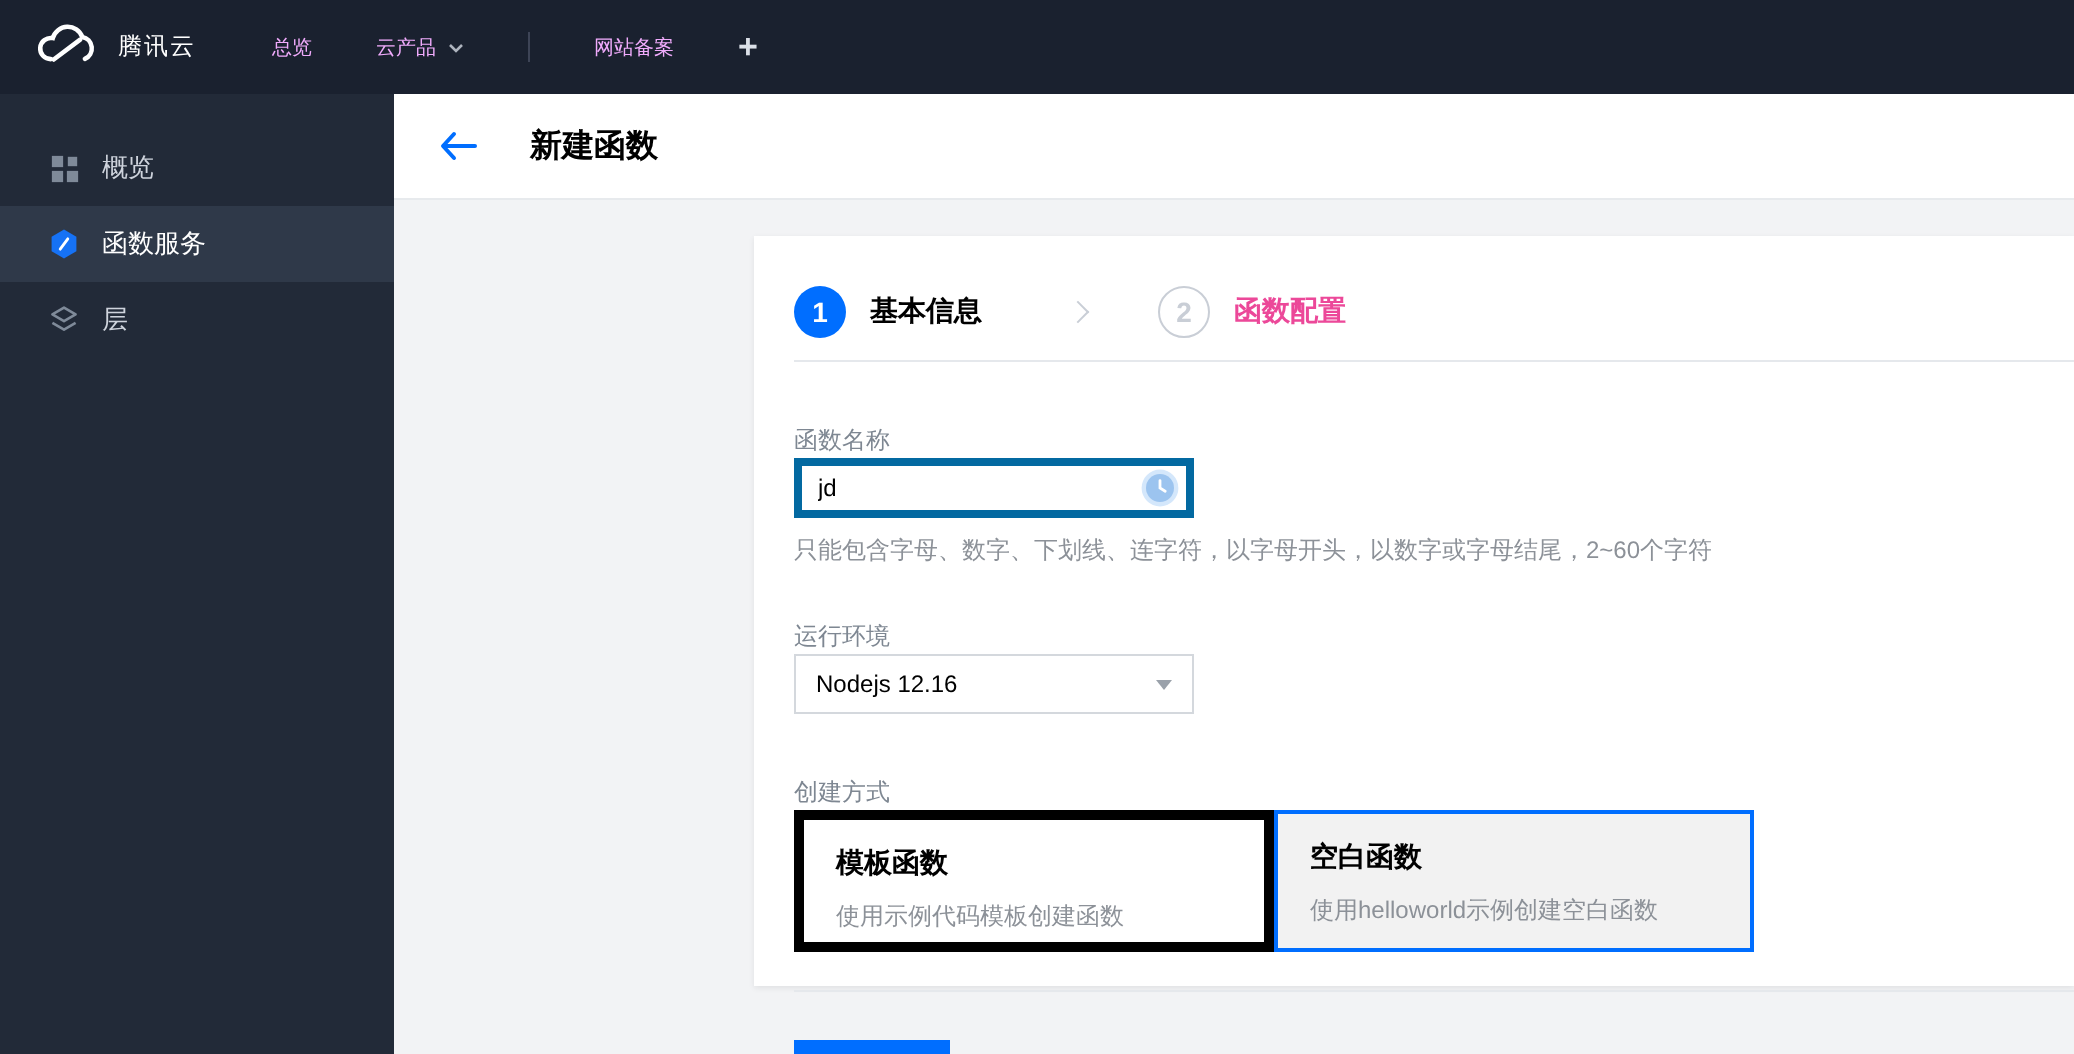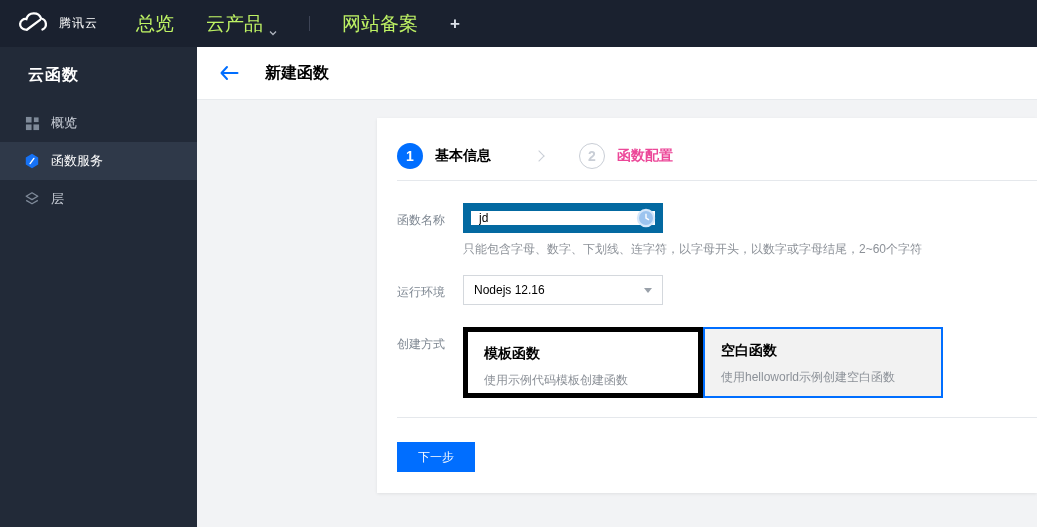--- a/index.html
+++ b/index.html
@@ -4,21 +4,21 @@
 <style>
   * { margin:0; padding:0; box-sizing:border-box; }
   html,body { width:1037px; height:527px; overflow:hidden; }
   body { font-family:"Liberation Sans","DejaVu Sans",sans-serif; background:#f2f3f5; position:relative; font-size:12px; color:#333; }
 
   
   .topnav { position:absolute; left:0; top:0; width:1037px; height:47px; background:#1a212f; display:flex; align-items:center; z-index:30; }
   .brand { display:flex; align-items:center; margin-left:16px; }
   .brand-name { color:#ffffff; font-size:12px; margin-left:9px; letter-spacing:1px; }
   .topnav-items { display:flex; align-items:center; margin-left:38px; }
-  .topnav-item { color:#bef264; font-size:19px; margin-right:32px; cursor:pointer; display:flex; align-items:center; }
+  .topnav-item { color:#f0abfc; font-size:10px; margin-right:32px; cursor:pointer; display:flex; align-items:center; }
   .topnav-item .caret { margin-left:6px; width:8px; height:8px; display:inline-block; }
   .topnav-divider { width:1px; height:15px; background:#3d4456; margin-right:32px; }
   .topnav-plus { color:#dbe0e8; font-size:17px; font-weight:bold; cursor:pointer; }
 
   
   .sidebar { position:absolute; left:0; top:47px; width:197px; height:480px; background:#222a38; }
   .sidebar-title { color:#ffffff; font-size:16px; font-weight:bold; padding:18px 0 0 28px; letter-spacing:1px; }
   .menu { margin-top:18px; }
   .menu-item { height:38px; display:flex; align-items:center; padding-left:24px; color:#ced3dc; font-size:13px; cursor:pointer; }
   .menu-item .mi-icon { width:16px; height:16px; margin-right:11px; display:flex; align-items:center; justify-content:center; }
@@ -40,24 +40,24 @@
   .step-circle.inactive { border:1px solid #c9ced6; color:#c9ced6; background:#ffffff; }
   .step-label { margin-left:12px; font-size:14px; font-weight:bold; }
   .step-label.active { color:#000000; }
   .step-label.inactive { color:#ec4899; }
   .step-arrow { width:8px; height:8px; border-top:1.5px solid #c9ced6; border-right:1.5px solid #c9ced6; transform:rotate(45deg); margin:0 36px 0 44px; }
   .hdivider { border-top:1px solid #e5e8ec; margin-left:20px; }
   .hdivider.steps-div { margin-top:11px; }
 
   
   .form { padding-left:20px; margin-top:22px; }
-  .form-row { display:flex; }
+  .form-row { display:flex;flex-direction:column; }
   .form-label { width:66px; font-size:12px; color:#7e8792; padding-top:9px; flex:none; }
   .name-input-wrap { position:relative; width:200px; height:30px; }
-  .name-input { width:200px; height:30px; border:8px solid #0369a1; outline:none; font-size:12px; color:#000; padding:0 30px 0 8px; font-family:"Liberation Sans","DejaVu Sans",sans-serif; }
+  .name-input { width:200px; height:30px; border:4px solid #0369a1; outline:none; font-size:12px; color:#000; padding:0 30px 0 8px; font-family:"Liberation Sans","DejaVu Sans",sans-serif; }
   .input-status-icon { position:absolute; right:7px; top:5px; width:20px; height:20px; }
   .field-hint { font-size:12px; color:#8c9198; margin-top:9px; line-height:14px; }
   .row-runtime { margin-top:19px; }
   .select-box { width:200px; height:30px; border:1px solid #d4d8dd; background:#fff; display:flex; align-items:center; justify-content:space-between; padding:0 10px; cursor:pointer; }
   .select-value { font-size:12px; color:#000; }
   .select-caret { width:0; height:0; border-left:4px solid transparent; border-right:4px solid transparent; border-top:5px solid #9aa1aa; }
   .row-method { margin-top:22px; }
   .method-cards { display:flex; }
   .method-card { width:240px; height:71px; border:5px solid #000000; background:#ffffff; padding:13px 0 0 16px; cursor:pointer; }
   .method-card.selected { border:2px solid #006eff; background:#f2f2f2; }
@@ -94,21 +94,20 @@
     </span>
     <span class="topnav-divider"></span>
     <span class="topnav-item">
       <span>网站备案</span>
     </span>
     <span class="topnav-plus">+</span>
   </div>
 </div>
 
 <div class="sidebar">
-  <div class="sidebar-title">云函数</div>
   <div class="menu">
     <div class="menu-item">
       <span class="mi-icon">
         <svg width="15" height="15" viewBox="0 0 16 16" fill="#7f8a99">
           <rect x="1" y="1" width="6" height="6"></rect>
           <rect x="9.5" y="1.5" width="5" height="5"></rect>
           <rect x="1" y="9" width="6" height="6"></rect>
           <rect x="9" y="9" width="6" height="6"></rect>
         </svg>
       </span>

